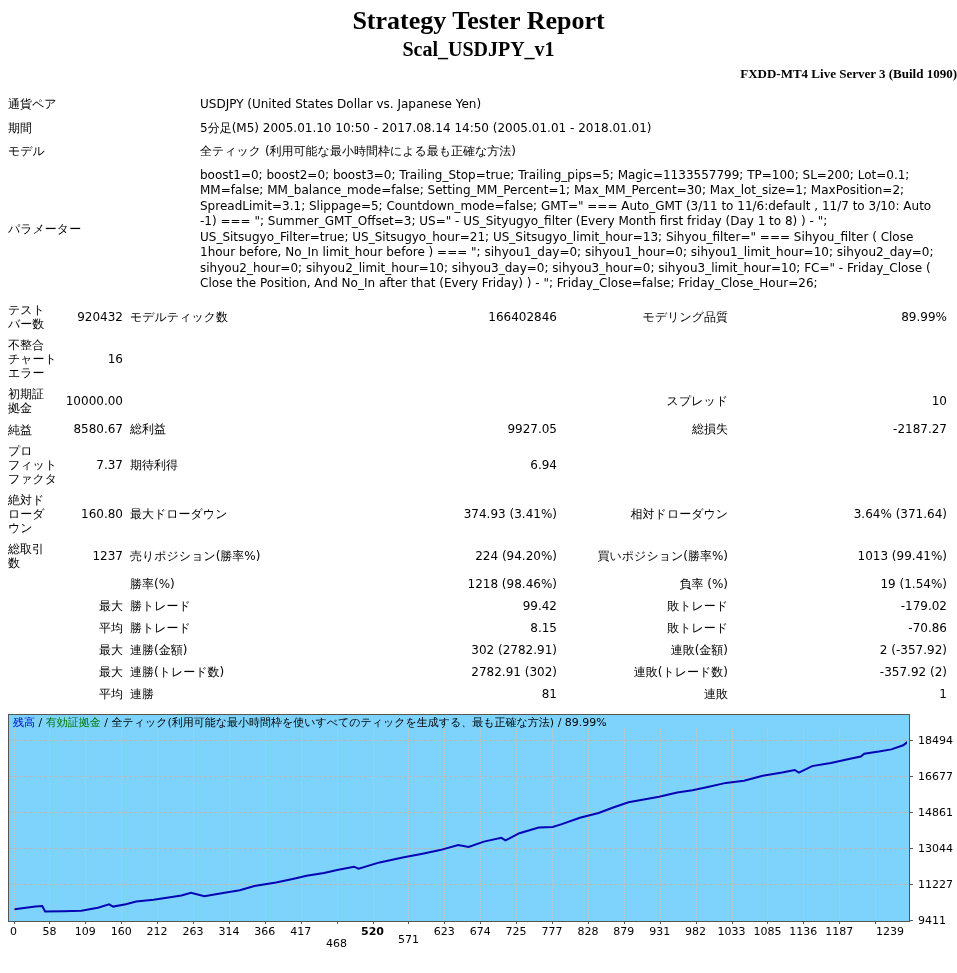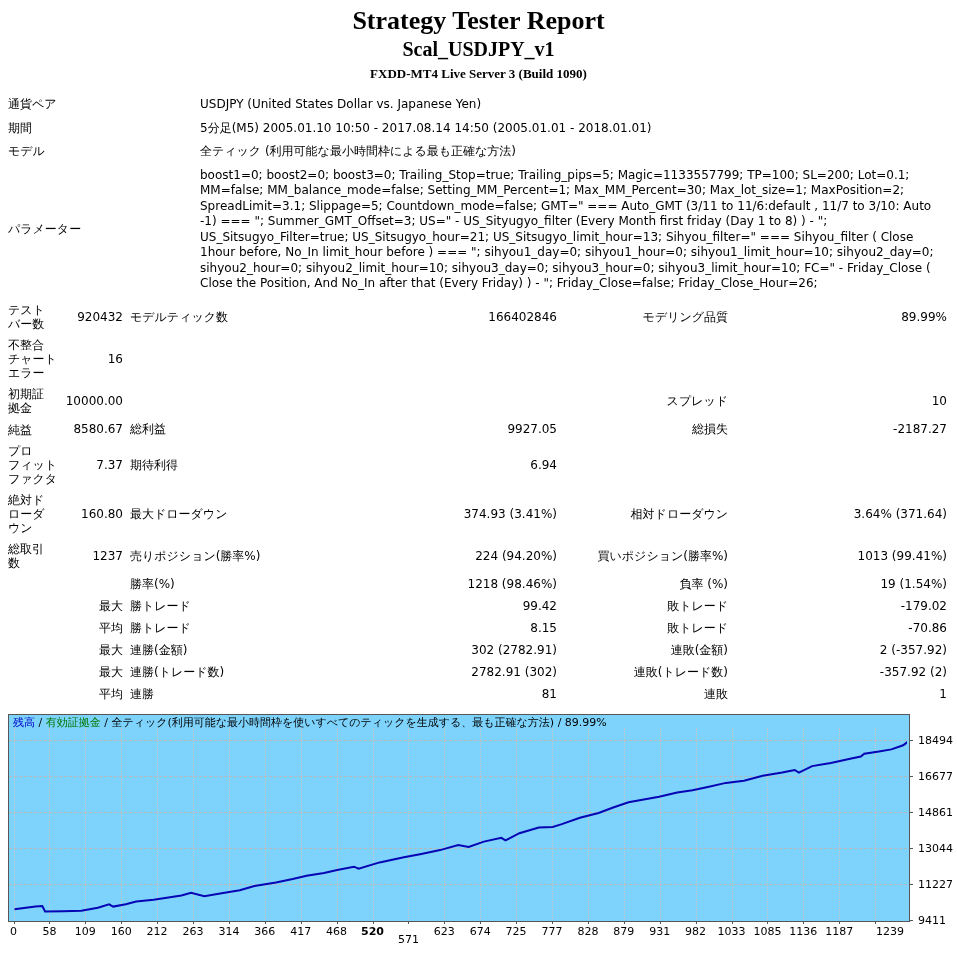--- a/index.html
+++ b/index.html
@@ -3,21 +3,21 @@
 <meta charset="utf-8">
 <style>
   html,body{margin:0;padding:0;background:#fff;}
   body{
     width:957px;height:973px;position:relative;overflow:hidden;
     font-family:"DejaVu Sans",sans-serif;font-size:12px;color:#000;
   }
   .titles{text-align:center;font-family:"Liberation Serif",serif;padding-top:6px;}
   .titles h1{font-size:26px;line-height:30px;margin:0;font-weight:bold;}
   .titles h2{font-size:20px;line-height:23px;margin:2px 0 0;font-weight:bold;}
-  .titles h3{font-size:13px;line-height:15px;margin:5px 0 0;font-weight:bold;}
+  .titles h3{font-size:13px;line-height:15px;margin:5px 0 0;font-weight:bold;text-align:right;}
 
   table{border-collapse:collapse;table-layout:fixed;}
   td{vertical-align:middle;line-height:15px;}
 
   .info-table{width:939px;margin:12px 0 0 8px;}
   .info-table td{padding:4px 0;}
   .info-table .lbl{width:192px;}
   .info-table .val{width:747px;line-height:15.5px;}
 
   .stats-table{width:939px;margin:4px 0 0 8px;}
@@ -241,21 +241,21 @@
     <div class="xtick" style="left: 220.9px;"></div>
     <div class="xlabel" style="left: 220.9px;">314</div>
     <div class="vgrid" style="left: 256.8px;"></div>
     <div class="xtick" style="left: 256.8px;"></div>
     <div class="xlabel" style="left: 256.8px;">366</div>
     <div class="vgrid" style="left: 292.7px;"></div>
     <div class="xtick" style="left: 292.7px;"></div>
     <div class="xlabel" style="left: 292.7px;">417</div>
     <div class="vgrid" style="left: 328.6px;"></div>
     <div class="xtick" style="left: 328.6px;"></div>
-    <div class="xlabel" style="left: 328.6px;">468</div>
+    <div class="xlabel" style="left: 328.6px; margin-top: 12px;">468</div>
     <div class="vgrid" style="left: 364.5px;"></div>
     <div class="xtick" style="left: 364.5px;"></div>
     <div class="xlabel" style="left: 364.5px; font-weight: bold;">520</div>
     <div class="vgrid" style="left: 400.4px;"></div>
     <div class="xtick" style="left: 400.4px;"></div>
     <div class="xlabel" style="left: 400.4px; margin-top: 8px;">571</div>
     <div class="vgrid" style="left: 436.3px;"></div>
     <div class="xtick" style="left: 436.3px;"></div>
     <div class="xlabel" style="left: 436.3px;">623</div>
     <div class="vgrid" style="left: 472.2px;"></div>

